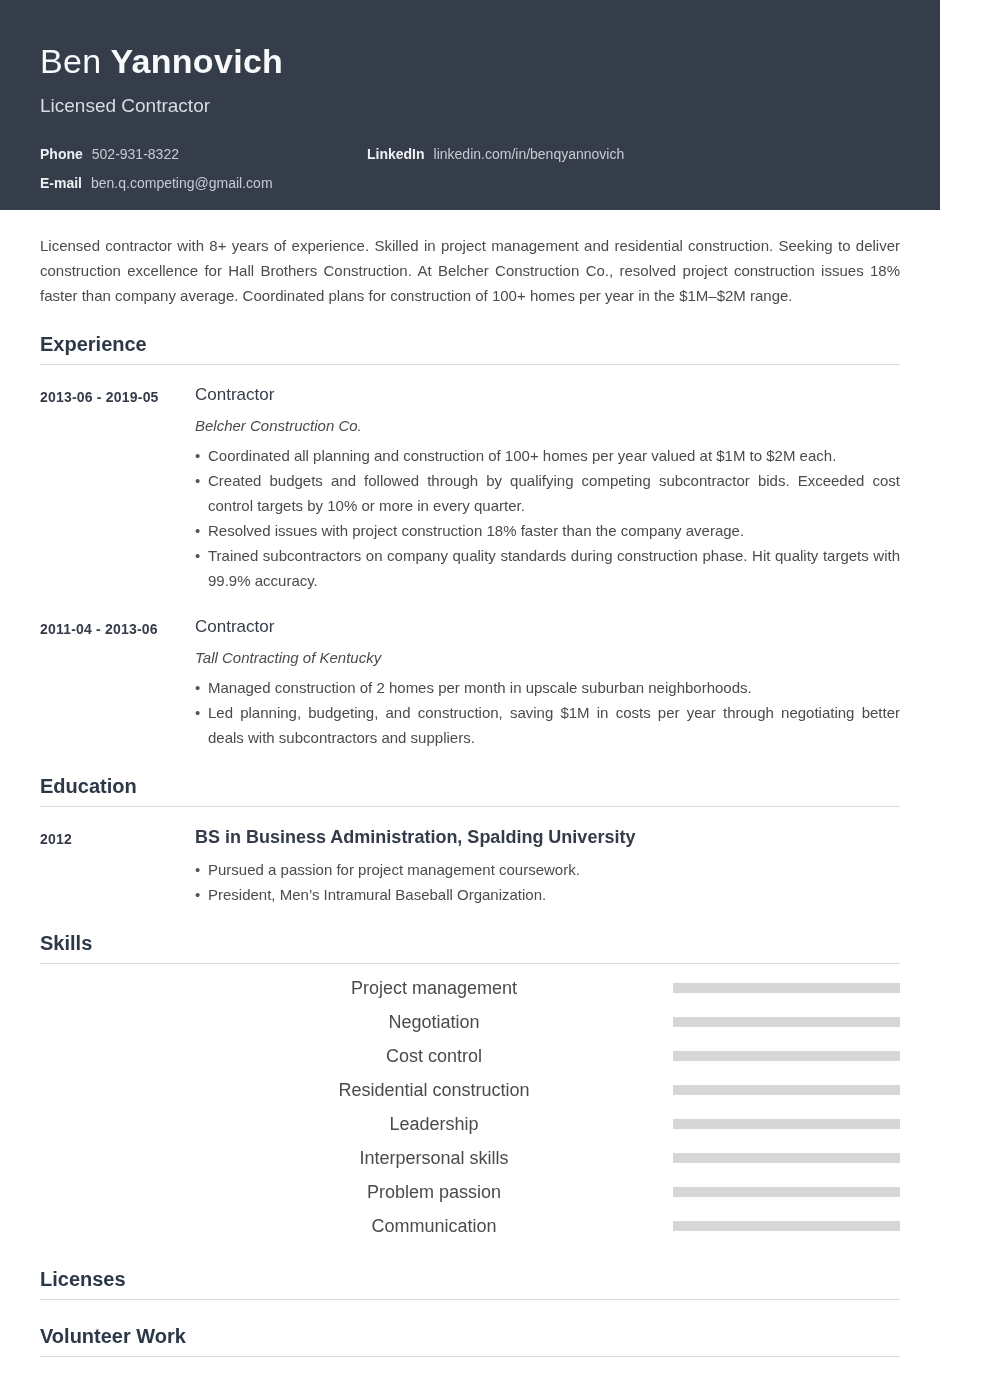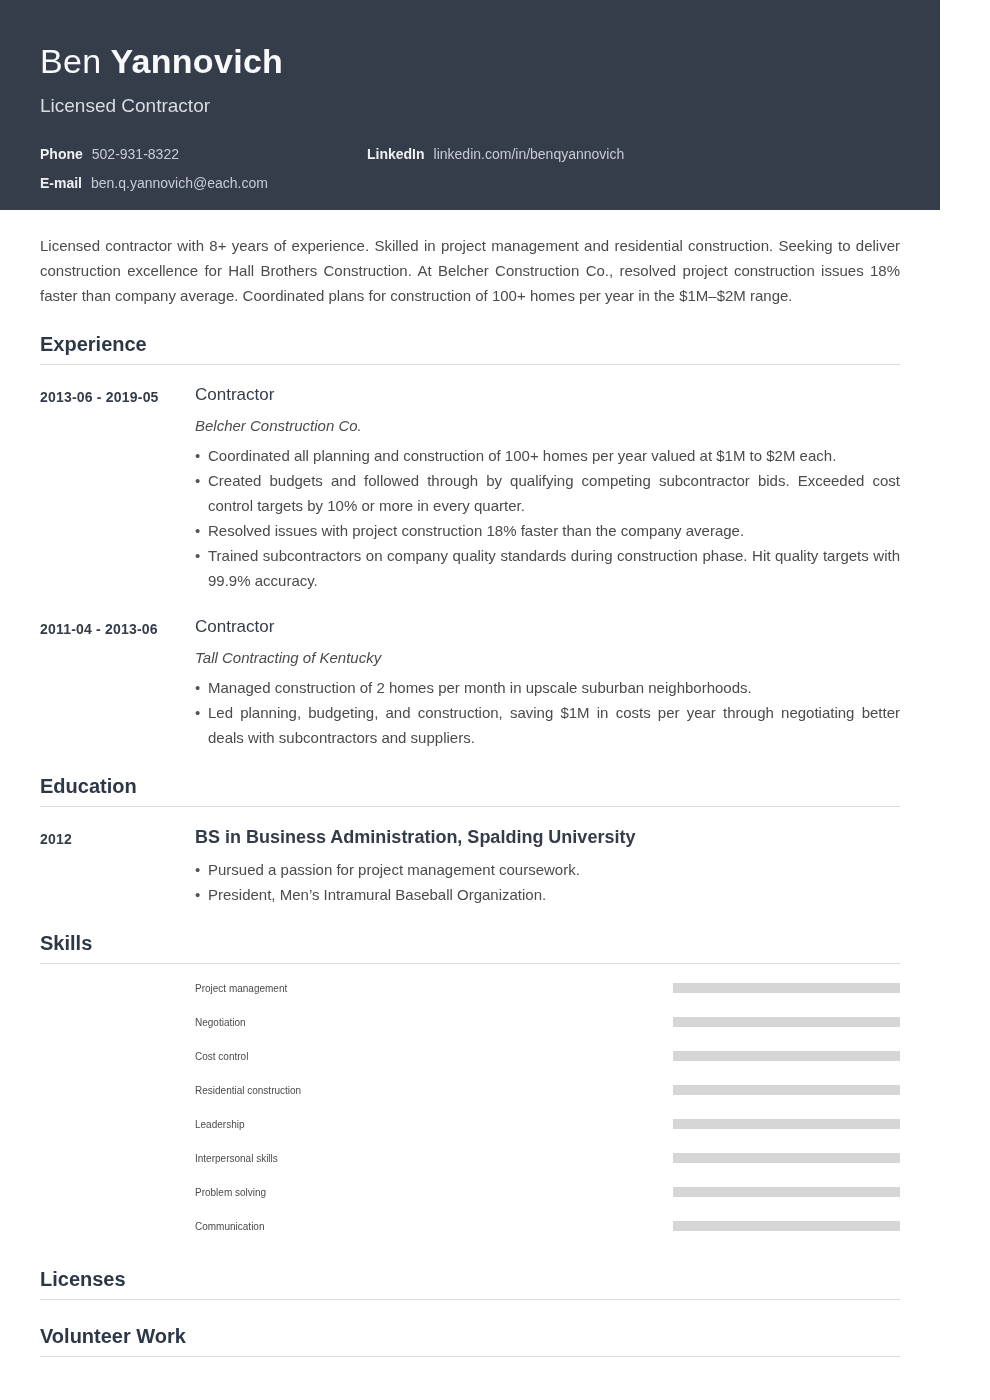--- a/index.html
+++ b/index.html
@@ -29,21 +29,21 @@
   .role { font-size:17px; font-weight:400; color:#343c49; }
   .degree { font-size:18px; font-weight:700; color:#343c49; }
   .company { font-size:15px; font-style:italic; color:#4b4b4b; margin-top:12px; }
   ul.bullets { list-style:none; margin-top:9px; }
   ul.bullets li { position:relative; padding-left:13px; font-size:15px; line-height:25px; color:#4b4b4b; text-align:justify; }
   ul.bullets li::before { content:"\2022"; position:absolute; left:0; top:0; color:#555; }
 
   
   .skills-list { margin-top:7px; }
   .skill-row { display:grid; grid-template-columns:155px 1fr 227px; align-items:center; height:34px; }
-  .skill-label { font-size:10px; color:#4b4b4b; }
+  .skill-label { font-size:18px; color:#4b4b4b;text-align:center; }
   .skill-bar { height:10px; background:#d6d6d6; width:227px; }
   .skill-fill { height:10px; background:#343c49; }
 
   
   .indent-text { margin-left:155px; margin-top:21px; font-size:15px; line-height:25px; color:#4b4b4b; }
 </style>
 </head>
 <body>
 
 <div class="page">
@@ -52,21 +52,21 @@
     <h1><span class="fn">Ben</span><span class="ln">Yannovich</span></h1>
     <div class="subtitle">Licensed Contractor</div>
     <div class="contact">
       <div class="citem">
         <span class="clabel">Phone</span><span class="cvalue">502-931-8322</span>
       </div>
       <div class="citem">
         <span class="clabel">LinkedIn</span><span class="cvalue">linkedin.com/in/benqyannovich</span>
       </div>
       <div class="citem">
-        <span class="clabel">E-mail</span><span class="cvalue">ben.q.yannovich@each.com</span>
+        <span class="clabel">E-mail</span><span class="cvalue">ben.q.competing@gmail.com</span>
       </div>
     </div>
   </header>
 
   <main>
 
     <p class="summary">Licensed contractor with 8+ years of experience. Skilled in project management and residential construction. Seeking to deliver construction excellence for Hall Brothers Construction. At Belcher Construction Co., resolved project construction issues 18% faster than company average. Coordinated plans for construction of 100+ homes per year in the $1M–$2M range.</p>
 
     <section>
       <h2 class="sec-head">Experience</h2>
@@ -142,21 +142,21 @@
           <span class="skill-label">Leadership</span>
           <span class="skill-bar"><span class="skill-fill" style="width: 60%;"></span></span>
         </div>
         <div class="skill-row">
           <span></span>
           <span class="skill-label">Interpersonal skills</span>
           <span class="skill-bar"><span class="skill-fill" style="width: 80%;"></span></span>
         </div>
         <div class="skill-row">
           <span></span>
-          <span class="skill-label">Problem solving</span>
+          <span class="skill-label">Problem passion</span>
           <span class="skill-bar"><span class="skill-fill" style="width: 80%;"></span></span>
         </div>
         <div class="skill-row">
           <span></span>
           <span class="skill-label">Communication</span>
           <span class="skill-bar"><span class="skill-fill" style="width: 100%;"></span></span>
         </div>
 
       </div>
     </section>

